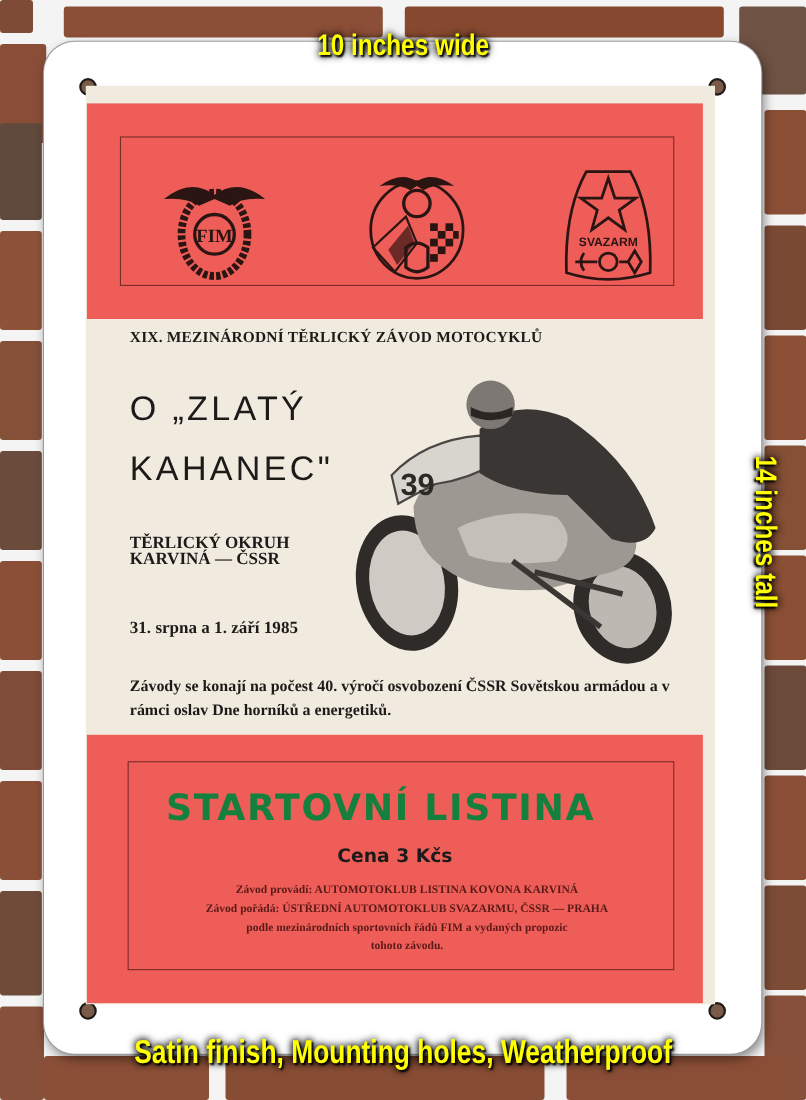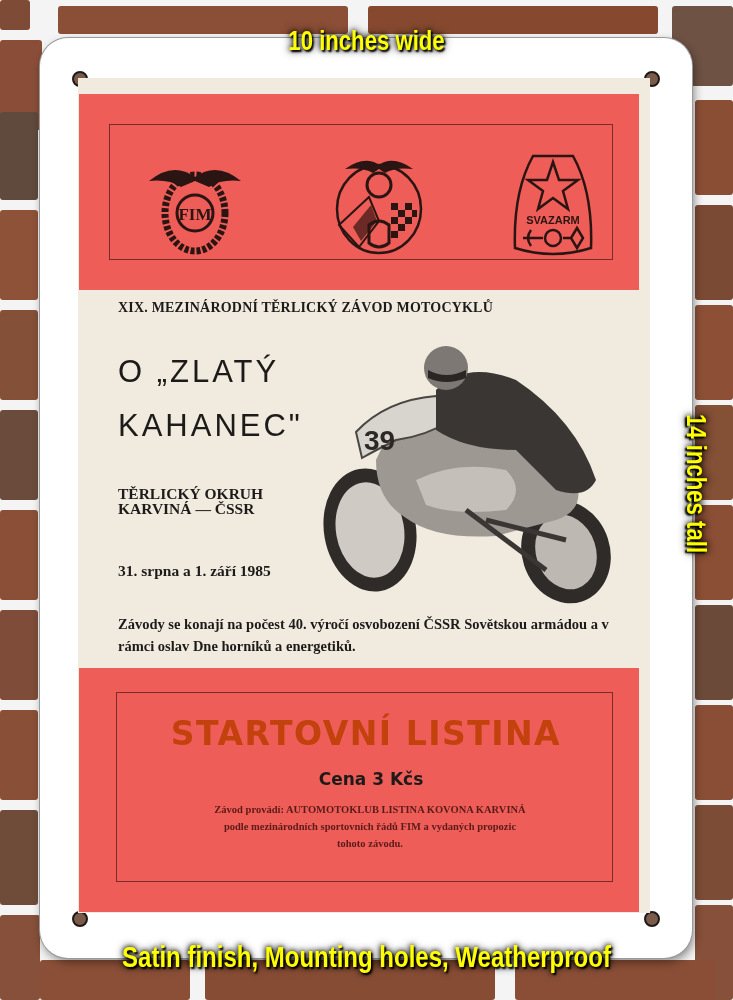--- a/index.html
+++ b/index.html
@@ -13,22 +13,22 @@
     .red-top .frame { position:absolute; left:30px; top:30px; right:26px; bottom:30px; border:1.5px solid #7a2b28; }
     .logos { position:absolute; left:60px; right:40px; top:52px; height:118px; display:flex; justify-content:space-between; align-items:center; }
     .logo { width:112px; height:110px; display:flex; align-items:center; justify-content:center; }
     .red-bot { position:absolute; left:79px; top:668px; width:560px; height:244px; background:#ef5d58; }
     .red-bot .frame { position:absolute; left:37px; top:24px; right:26px; bottom:30px; border:1.5px solid #7a2b28; }
     .serif { font-family:"Liberation Serif", serif; color:#1d1b19; }
     .t-subtitle { position:absolute; left:118px; top:300px; font-size:14px; font-weight:bold; letter-spacing:0.2px; }
     .t-title { position:absolute; left:118px; font-family:"Liberation Sans", sans-serif; font-size:31px; letter-spacing:3px; color:#1d1b19; }
     .t-line { position:absolute; left:118px; font-size:15.5px; font-weight:bold; }
     .t-para { position:absolute; left:118px; top:613px; width:520px; font-size:14.5px; font-weight:bold; line-height:22px; }
-    .t-start { position:absolute; left:86px; width:560px; top:714px; text-align:center; font-family:"DejaVu Sans", sans-serif; font-weight:bold; font-size:33px; letter-spacing:1.5px; color:#c2410c; }
-    .t-price { position:absolute; left:79px; width:560px; top:769px; text-align:center; font-family:"DejaVu Sans", sans-serif; font-weight:bold; font-size:17px; color:#1d1b19;padding-left:12px; }
+    .t-start { position:absolute; left:66px; width:560px; top:714px; text-align:center; font-family:"DejaVu Sans", sans-serif; font-weight:bold; font-size:33px; letter-spacing:1.5px; color:#15803d; }
+    .t-price { position:absolute; left:79px; width:560px; top:769px; text-align:center; font-family:"DejaVu Sans", sans-serif; font-weight:bold; font-size:17px; color:#1d1b19; }
     .t-small { position:absolute; left:130px; width:480px; text-align:center; font-family:"Liberation Serif", serif; font-weight:bold; font-size:10.5px; color:#5a1b18; line-height:17px; top:801px; }
     .banner { position:absolute; font-family:"Liberation Sans", sans-serif; font-weight:bold; color:#ffff00; text-shadow:0 0 6px #000, 0 0 10px #000, 2px 2px 2px #000; white-space:nowrap; }
     .b-top { left:0; width:733px; text-align:center; top:26px; font-size:27px; transform:scaleX(0.82); }
     .b-bot { left:0; width:733px; text-align:center; top:940px; font-size:30px; transform:scaleX(0.8); }
     .b-side { left:681px; top:500px; font-size:27px; transform-origin:0 0; transform:translate(0,0) rotate(90deg) translate(-86px,-30px) scaleX(0.82); }
     .moto { position:absolute; left:316px; top:340px; width:310px; height:270px; }
   </style>
 </head>
 <body>
 
@@ -140,19 +140,20 @@
 
 <div class="serif t-para">Závody se konají na počest 40. výročí osvobození ČSSR Sovětskou armádou a v rámci oslav Dne horníků a energetiků.</div>
 
 <div class="red-bot">
   <div class="frame"></div>
 </div>
 <div class="t-start">STARTOVNÍ LISTINA</div>
 <div class="t-price">Cena 3 Kčs</div>
 <div class="t-small">
   <div>Závod provádí: AUTOMOTOKLUB LISTINA KOVONA KARVINÁ</div>
+  <div>Závod pořádá: ÚSTŘEDNÍ AUTOMOTOKLUB SVAZARMU, ČSSR — PRAHA</div>
   <div>podle mezinárodních sportovních řádů FIM a vydaných propozic</div>
   <div>tohoto závodu.</div>
 </div>
 
 <div class="banner b-top">10 inches wide</div>
 <div class="banner b-side">14 inches tall</div>
 <div class="banner b-bot">Satin finish, Mounting holes, Weatherproof</div>
 
 </body></html>

